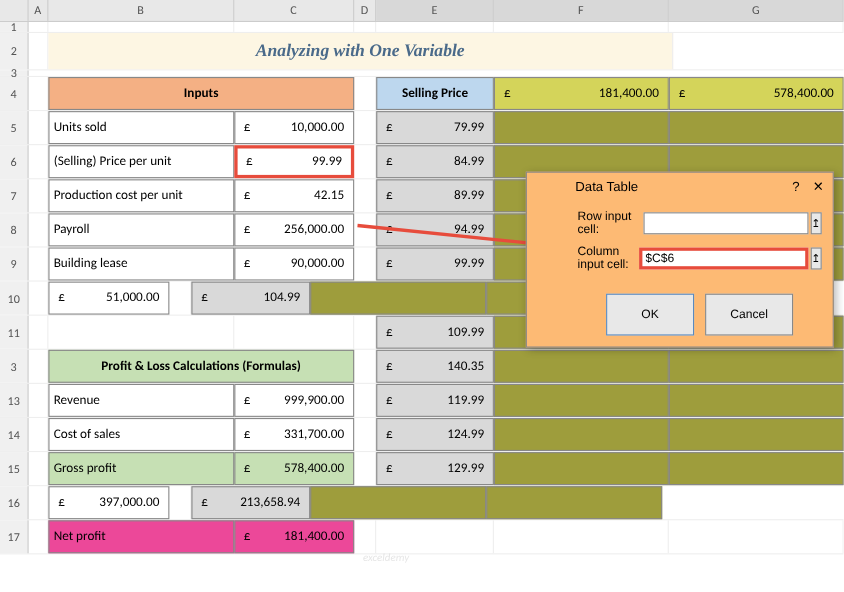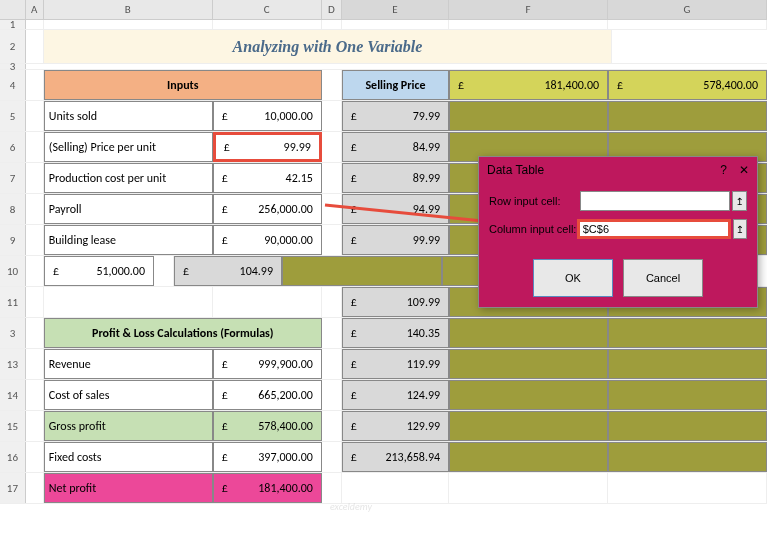--- a/index.html
+++ b/index.html
@@ -19,21 +19,21 @@
 .hdr-inputs { background: #f4b084; border: 1px solid #888; font-weight: bold; }
 .hdr-sell { background: #bdd7ee; border: 1px solid #888; font-weight: bold; }
 .hdr-pl { background: #c6e0b4; border: 1px solid #888; font-weight: bold; }
 .bord { border: 1px solid #888; }
 .num { justify-content: space-between; }
 .curr { padding-left: 4px; } .val { padding-right: 4px; text-align:center; }
 .yel { background: #d4d45a; } .yel2 { background: #9e9d3c; }
 .gpft { background: #c6e0b4; } .npft { background: #ec4899; }
 .redbox { border: 3px solid #e74c3c !important; }
 .arrow { position: absolute; stroke: #e74c3c; stroke-width: 3; fill: none; }
-.dialog { position: absolute; left: 478px; top: 156px; width: 280px; background: #be185d; border: 1px solid #888; box-shadow: 2px 2px 8px rgba(0,0,0,.3); font-family: 'Segoe UI', Arial, sans-serif; font-size: 11px; }
+.dialog { position: absolute; left: 478px; top: 156px; width: 280px; background: #fdba74; border: 1px solid #888; box-shadow: 2px 2px 8px rgba(0,0,0,.3); font-family: 'Segoe UI', Arial, sans-serif; font-size: 11px; padding-left: 36px; }
 .dlg-title { display:flex; justify-content:space-between; padding: 6px 8px; font-size: 12px; }
 .dlg-close { display:flex; gap:12px; }
 .dlg-body { padding: 8px 10px; }
 .dlg-row { display:flex; align-items:center; margin-bottom: 8px; }
 .dlg-label { width: 100px; }
 .dlg-input { flex:1; height:20px; border:1px solid #888; background:#fff; padding:0 3px; font-size:11px; }
 .dlg-btn { width: 16px; height:20px; border:1px solid #888; background:#e8e8e8; margin-left:2px; display:flex; align-items:center; justify-content:center; font-size:10px; }
 .dlg-btns { display:flex; justify-content:center; gap:10px; padding:4px 0 10px; }
 .dlg-ok, .dlg-cancel { width:80px; height:38px; border:1px solid #888; background:#e8e8e8; font-size:11px; }
 .dlg-ok { border:1px solid #5a8ac0; }
@@ -236,21 +236,21 @@
     <div class="cell cF bord yel2"></div>
     <div class="cell cG bord yel2"></div>
   </div>
 
   <div class="row rn">
       <div class="rh">14</div>
       <div class="cell cA"></div>
     <div class="cell cB bord">Cost of sales</div>
     <div class="cell cC num bord">
         <span class="curr">£</span>
-        <span class="val">665,200.00</span>
+        <span class="val">331,700.00</span>
       </div>
     <div class="cell cD"></div>
     <div class="cell cE num bord" style="background:#d9d9d9;">
         <span class="curr">£</span>
         <span class="val">124.99</span>
       </div>
     <div class="cell cF bord yel2"></div>
     <div class="cell cG bord yel2"></div>
   </div>
 
@@ -267,21 +267,20 @@
         <span class="curr">£</span>
         <span class="val">129.99</span>
       </div>
     <div class="cell cF bord yel2"></div>
     <div class="cell cG bord yel2"></div>
   </div>
 
   <div class="row rn">
       <div class="rh">16</div>
       <div class="cell cA"></div>
-    <div class="cell cB bord">Fixed costs</div>
     <div class="cell cC num bord">
         <span class="curr">£</span>
         <span class="val">397,000.00</span>
       </div>
     <div class="cell cD"></div>
     <div class="cell cE num bord" style="background:#d9d9d9;">
         <span class="curr">£</span>
         <span class="val">213,658.94</span>
       </div>
     <div class="cell cF bord yel2"></div>

